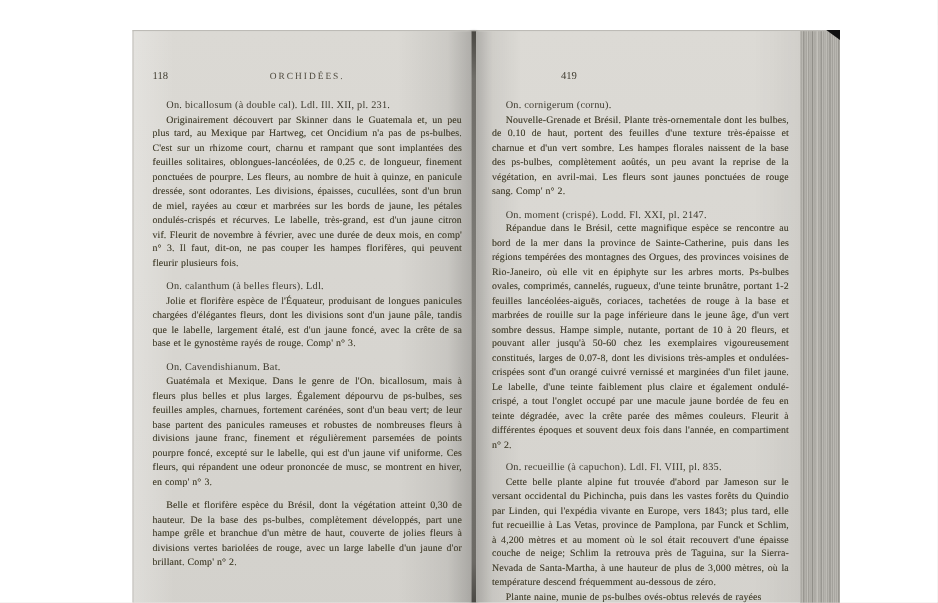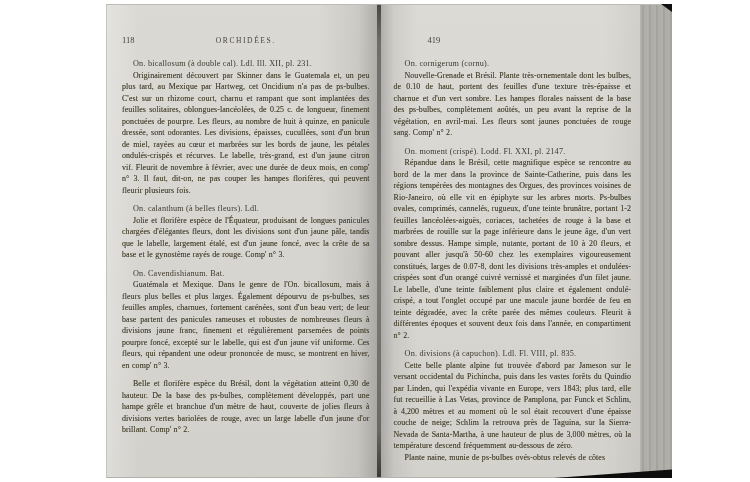--- a/index.html
+++ b/index.html
@@ -9,20 +9,21 @@
     width: 750px;
     height: 482px;
     overflow: hidden;
     font-family: "Liberation Serif", "DejaVu Serif", serif;
   }
   .viewport {
     position: relative;
     width: 750px;
     height: 420px;
     background: #ffffff;
+    margin-top: 20px;
   }
   
   .scan {
     position: absolute;
     left: 106px;
     top: 4px;
     width: 566px;
     height: 474px;
     display: flex;
     background: #d9d7d2;
@@ -93,21 +94,21 @@
     display: flex;
     align-items: baseline;
     margin-bottom: 13px;
   }
   .page-number {
     font-size: 8.5px;
     color: #454135;
     width: 34px;
   }
   .page-left .page-number { text-align: left; }
-  .page-right .page-number { }
+  .page-right .page-number { text-align: right; }
   .running-head {
     flex: 1;
     text-align: center;
     font-size: 7.5px;
     letter-spacing: 1.6px;
     color: #4c473b;
   }
   .entry { margin-top: 7px; }
   .entry:first-of-type { margin-top: 0; }
   .entry-heading {
@@ -175,23 +176,23 @@
         <div class="entry-heading"><span class="species-name">On. cornigerum</span><span> (cornu).</span></div>
         <p>Nouvelle-Grenade et Brésil. Plante très-ornementale dont les bulbes, de 0.10 de haut, portent des feuilles d'une texture très-épaisse et charnue et d'un vert sombre. Les hampes florales naissent de la base des ps-bulbes, complètement aoûtés, un peu avant la reprise de la végétation, en avril-mai. Les fleurs sont jaunes ponctuées de rouge sang. Comp' n° 2.</p>
       </div>
 
       <div class="entry">
         <div class="entry-heading"><span class="species-name">On. moment</span><span> (crispé). Lodd. Fl. XXI, pl. 2147.</span></div>
         <p>Répandue dans le Brésil, cette magnifique espèce se rencontre au bord de la mer dans la province de Sainte-Catherine, puis dans les régions tempérées des montagnes des Orgues, des provinces voisines de Rio-Janeiro, où elle vit en épiphyte sur les arbres morts. Ps-bulbes ovales, comprimés, cannelés, rugueux, d'une teinte brunâtre, portant 1-2 feuilles lancéolées-aiguës, coriaces, tachetées de rouge à la base et marbrées de rouille sur la page inférieure dans le jeune âge, d'un vert sombre dessus. Hampe simple, nutante, portant de 10 à 20 fleurs, et pouvant aller jusqu'à 50-60 chez les exemplaires vigoureusement constitués, larges de 0.07-8, dont les divisions très-amples et ondulées-crispées sont d'un orangé cuivré vernissé et marginées d'un filet jaune. Le labelle, d'une teinte faiblement plus claire et également ondulé-crispé, a tout l'onglet occupé par une macule jaune bordée de feu en teinte dégradée, avec la crête parée des mêmes couleurs. Fleurit à différentes époques et souvent deux fois dans l'année, en compartiment n° 2.</p>
       </div>
 
       <div class="entry">
-        <div class="entry-heading"><span class="species-name">On. divisions</span><span> (à capuchon). Ldl. Fl. VIII, pl. 835.</span></div>
+        <div class="entry-heading"><span class="species-name">On. recueillie</span><span> (à capuchon). Ldl. Fl. VIII, pl. 835.</span></div>
         <p>Cette belle plante alpine fut trouvée d'abord par Jameson sur le versant occidental du Pichincha, puis dans les vastes forêts du Quindio par Linden, qui l'expédia vivante en Europe, vers 1843; plus tard, elle fut recueillie à Las Vetas, province de Pamplona, par Funck et Schlim, à 4,200 mètres et au moment où le sol était recouvert d'une épaisse couche de neige; Schlim la retrouva près de Taguina, sur la Sierra-Nevada de Santa-Martha, à une hauteur de plus de 3,000 mètres, où la température descend fréquemment au-dessous de zéro.</p>
-        <p>Plante naine, munie de ps-bulbes ovés-obtus relevés de côtes</p>
+        <p>Plante naine, munie de ps-bulbes ovés-obtus relevés de rayées</p>
       </div>
     </div>
 
     <div class="fore-edge"></div>
 
     <div class="corner-top-right"></div>
     <div class="corner-bottom-wedge"></div>
   </div>
 </div>
 

